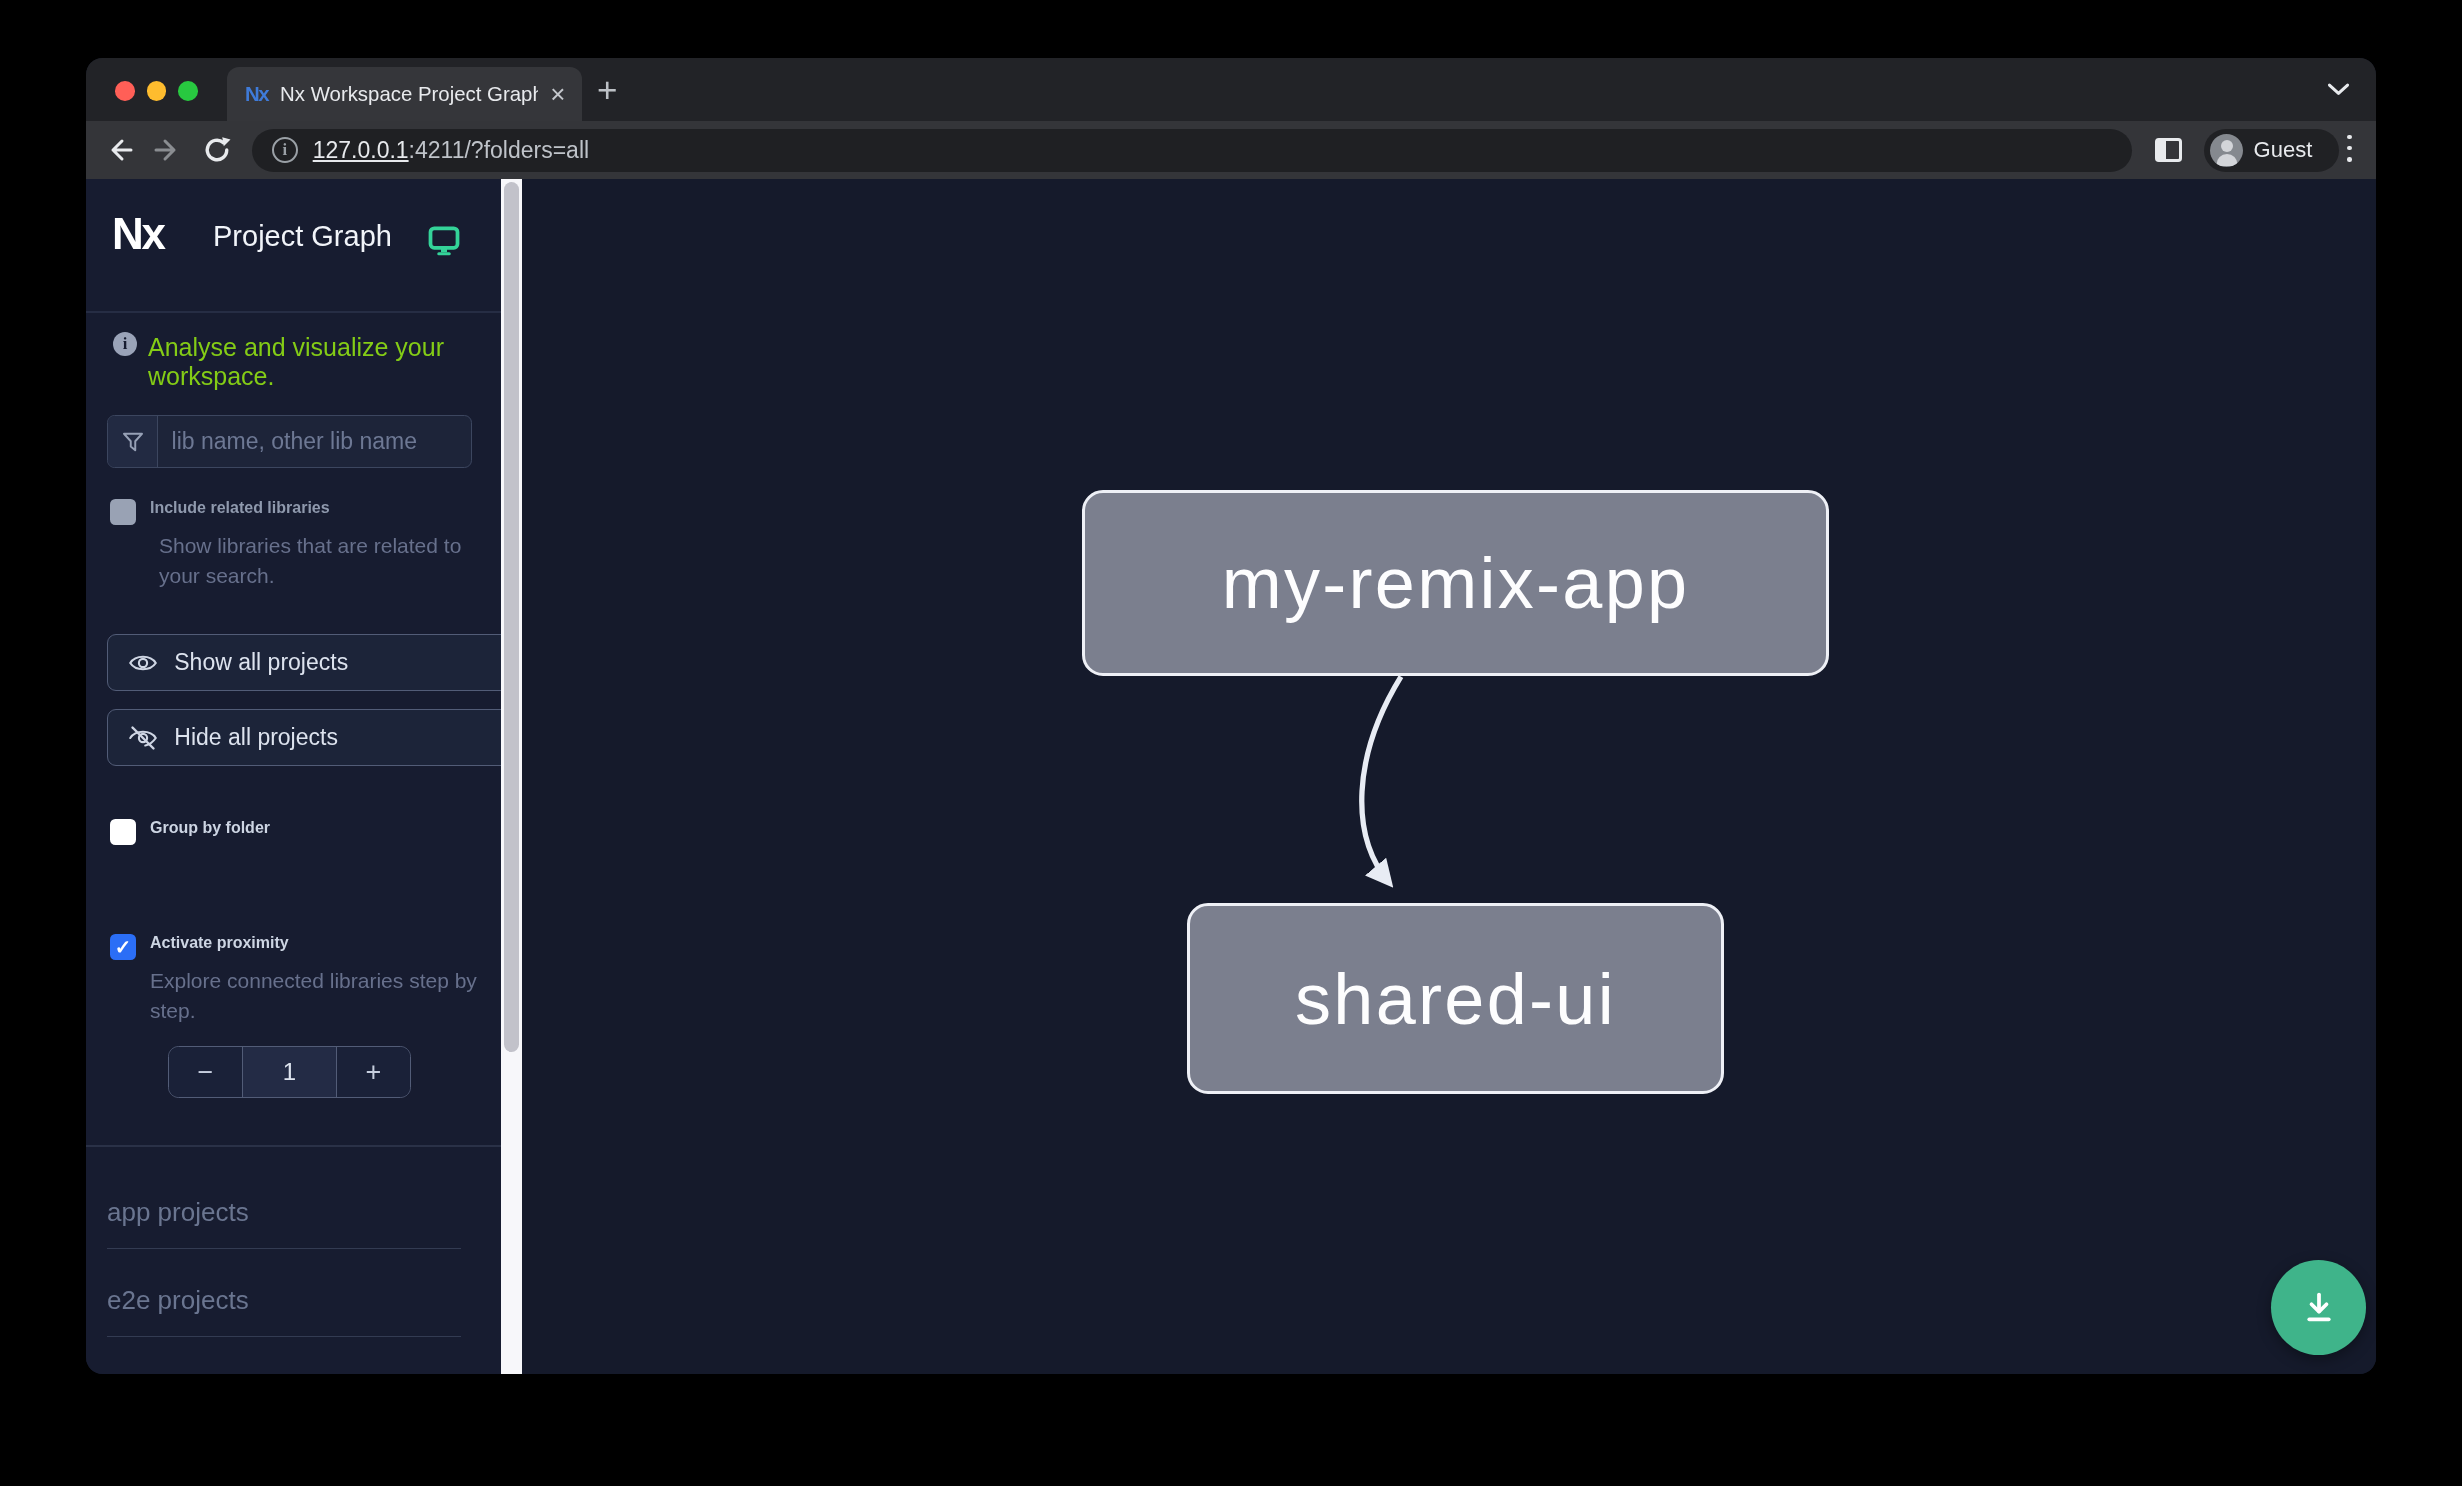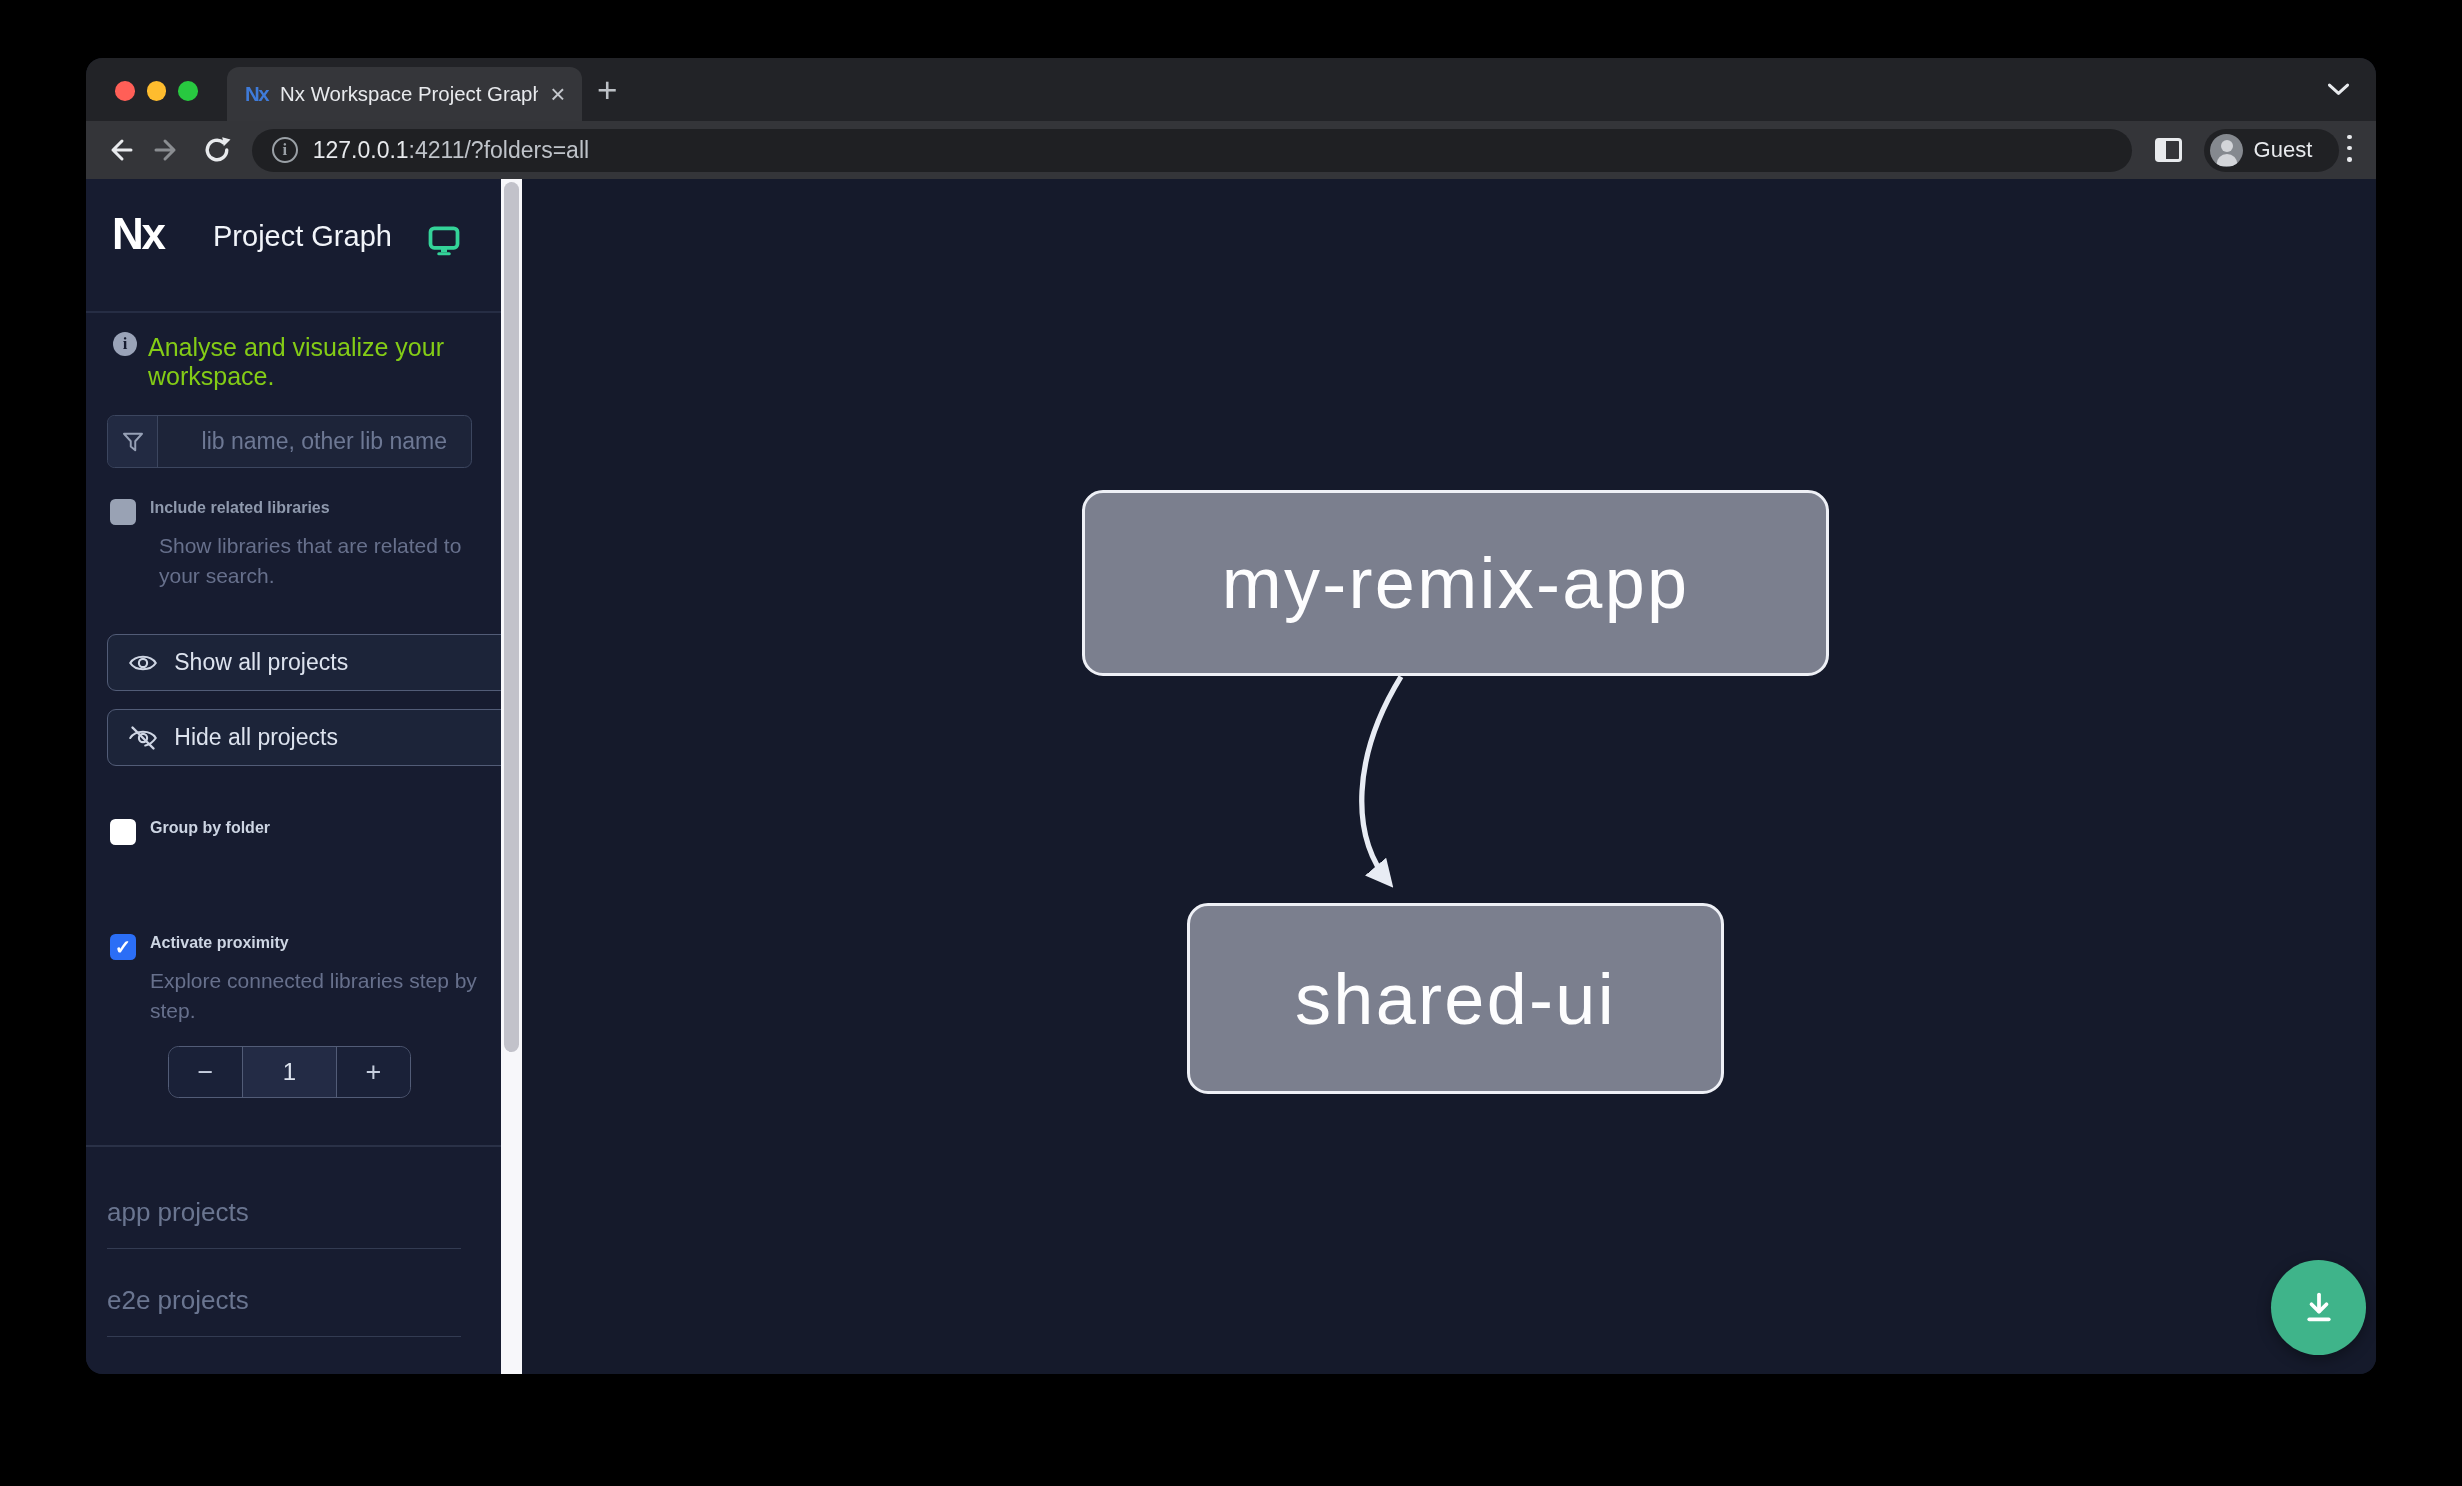--- a/index.html
+++ b/index.html
@@ -23,21 +23,21 @@
   .tab-close { color:#c4c7cc; font-size:26px; line-height:26px; flex:0 0 auto; cursor:default; }
   .newtab { position:absolute; left:511px; top:12px; color:#bdc1c6; font-size:35px; font-weight:300; line-height:39px; }
   .tabstrip-chevron { position:absolute; right:26px; top:24px; }
 
   
   .toolbar { position:relative; height:58px; background:#343539; flex:0 0 auto; }
   .nav-ico { position:absolute; top:50%; transform:translateY(-50%); }
   .omnibox { position:absolute; left:166px; top:7.6px; width:1880px; height:43px; background:#1f2023;
              border-radius:22px; display:flex; align-items:center; padding:0 19.7px; gap:15px; }
   .url { font-size:23px; white-space:nowrap; }
-  .url .host { color:#e8eaed; } .url .path { color:#bfc3c9; }
+  .url .host { color:#e8eaed;text-decoration:underline; } .url .path { color:#bfc3c9; }
   .info-badge { width:26px; height:26px; border-radius:50%; border:2.3px solid #9aa0a6; color:#9aa0a6;
                 font-size:16.6px; font-weight:700; display:flex; align-items:center; justify-content:center;
                 font-family:"Liberation Serif", serif; flex:0 0 auto; }
   .sidepanel-ico { position:absolute; left:2069px; top:16.6px; width:27px; height:24px;
                    border:3px solid #e8eaed; border-radius:3.8px; }
   .sidepanel-ico::after { content:""; position:absolute; left:0; top:0; width:8.3px; height:100%; background:#e8eaed; }
   .guest-pill { position:absolute; left:2118px; top:7.6px; height:43px; min-width:135px; background:#202124;
                 border-radius:22px; display:flex; align-items:center; gap:10.6px; padding:0 19.7px 0 6px; }
   .avatar { width:33px; height:33px; border-radius:50%; background:#85898f; position:relative; overflow:hidden; }
   .avatar .head { position:absolute; left:50%; top:6.8px; transform:translateX(-50%); width:12px; height:12px;
@@ -58,21 +58,21 @@
   
   .sb-logo { position:absolute; left:26px; top:30px; color:#fff; font-size:44px; font-weight:800; letter-spacing:-2.3px; }
   .sb-title { position:absolute; left:127px; top:41px; color:#f1f4f9; font-size:29px; font-weight:400; }
   .monitor-ico { position:absolute; left:342px; top:47px; }
   .sb-divider { position:absolute; left:0; width:100%; height:1.5px; background:#262d44; }
   .info-row-ico { position:absolute; left:27px; top:153px; width:24px; height:24px; border-radius:50%;
                   background:#9aa3b8; color:#171c30; font-size:16.6px; font-weight:700; text-align:center; line-height:24px;
                   font-family:"Liberation Serif", serif; }
   .info-row-text { position:absolute; left:62px; top:154px; color:#84cc16; font-size:25px; }
   .filter-box { position:absolute; left:21px; top:236px; width:365px; height:53px; background:#1d2439;
-                border:1.5px solid #3c465f; border-radius:7.6px; display:flex; align-items:stretch; overflow:hidden;gap:30px; }
+                border:1.5px solid #3c465f; border-radius:7.6px; display:flex; align-items:stretch; overflow:hidden; }
   .filter-ico-cell { width:50px; border-right:1.5px solid #3c465f; background:#222a42; display:flex; align-items:center; justify-content:center; flex:0 0 auto; }
   .filter-input { flex:1; background:transparent; border:none; outline:none; color:#dbe1ee; font-size:23px;
                   padding:0 13.6px; font-family:"Liberation Sans", sans-serif; }
   .filter-input::placeholder { color:#6d7894; opacity:1; }
 
   .cb { position:absolute; width:26px; height:26px; border-radius:5.3px; }
   .cb.disabled { background:#99a2b4; }
   .cb.unchecked { background:#ffffff; }
   .cb.checked { background:#2b6ef6; color:#fff; font-size:19.7px; font-weight:700; text-align:center; line-height:26px; }
   .cb-label { position:absolute; left:64px; color:#cdd5e3; font-size:16px; font-weight:600; }

